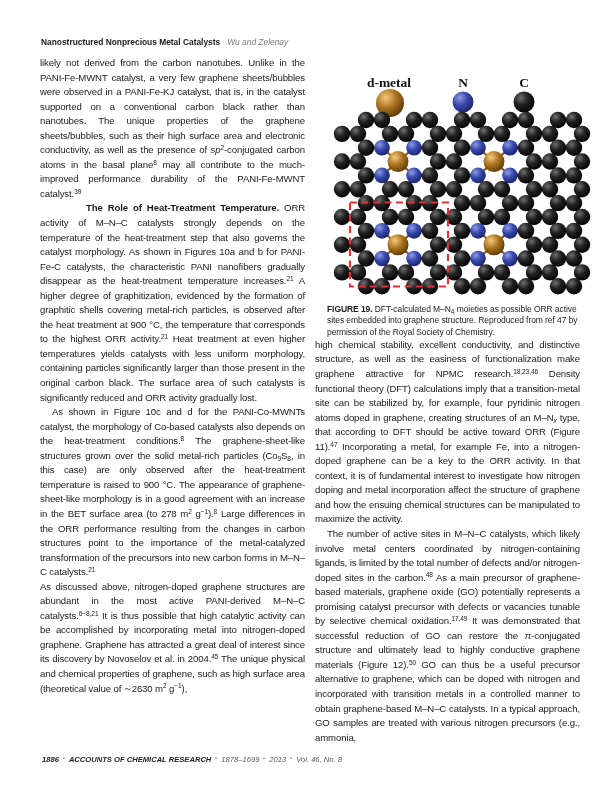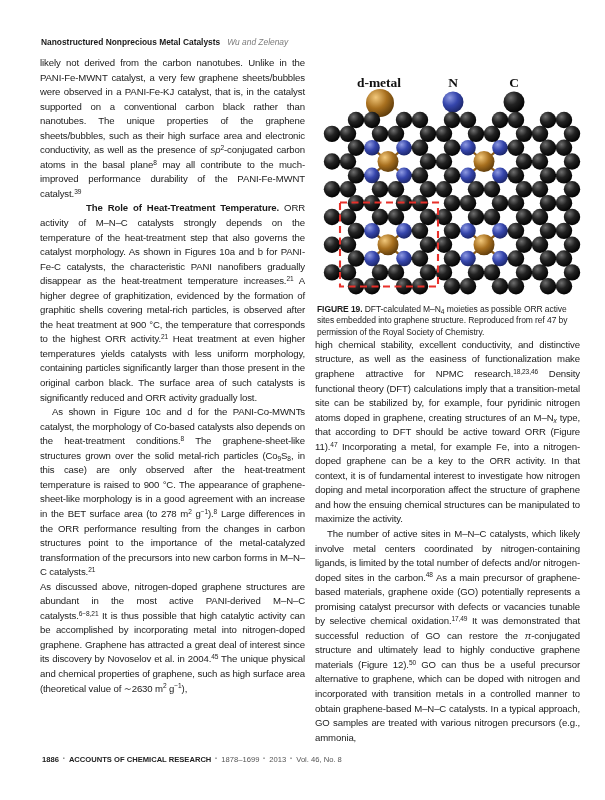--- a/index.html
+++ b/index.html
@@ -11,26 +11,26 @@
   .cols{position:absolute;top:56px;left:40px;width:540px;display:flex;gap:10px;}
   .col{width:265px;}
   p.body{margin:0;font-size:9.6px;line-height:14.55px;text-align:justify;
          letter-spacing:-0.12px;text-indent:12px;color:#1b1b1b;}
   p.noindent{text-indent:0;}
   p.body b{letter-spacing:-0.1px;margin-left:34px;}
   sup{font-size:6.6px;line-height:0;vertical-align:baseline;position:relative;top:-3.2px;}
   sub{font-size:6.6px;line-height:0;vertical-align:baseline;position:relative;top:2px;}
   .section-heading{font-size:12.4px;font-weight:bold;line-height:16.5px;margin:10px 0 5px 0;
                    letter-spacing:-0.2px;color:#111;}
-  .figure-block{margin:2px 0 0 2px;}
+  .figure-block{margin:2px 0 0 12px;}
   .figure-caption{font-size:8.5px;line-height:11.3px;letter-spacing:-0.08px;color:#1c1c1c;
                   text-align:left;margin:4px 0 0 0;}
   .after-figure{margin-top:17px;}
   .page-footer{position:absolute;left:42px;top:755px;font-size:7.6px;color:#555;
-               display:flex;align-items:flex-start;white-space:nowrap;}
+               display:flex;align-items:flex-start;white-space:nowrap;font-style:italic;}
   .page-footer .fp{font-weight:bold;color:#222;}
   .page-footer .fj{font-weight:bold;color:#222;}
   .page-footer .fsep{font-size:5.6px;color:#888;margin:0 4px;position:relative;top:-0.5px;}
   svg text.legend{font-family:"Liberation Serif",serif;font-weight:bold;}
 </style>
 </head>
 <body>
 
 <div class="page">
 

